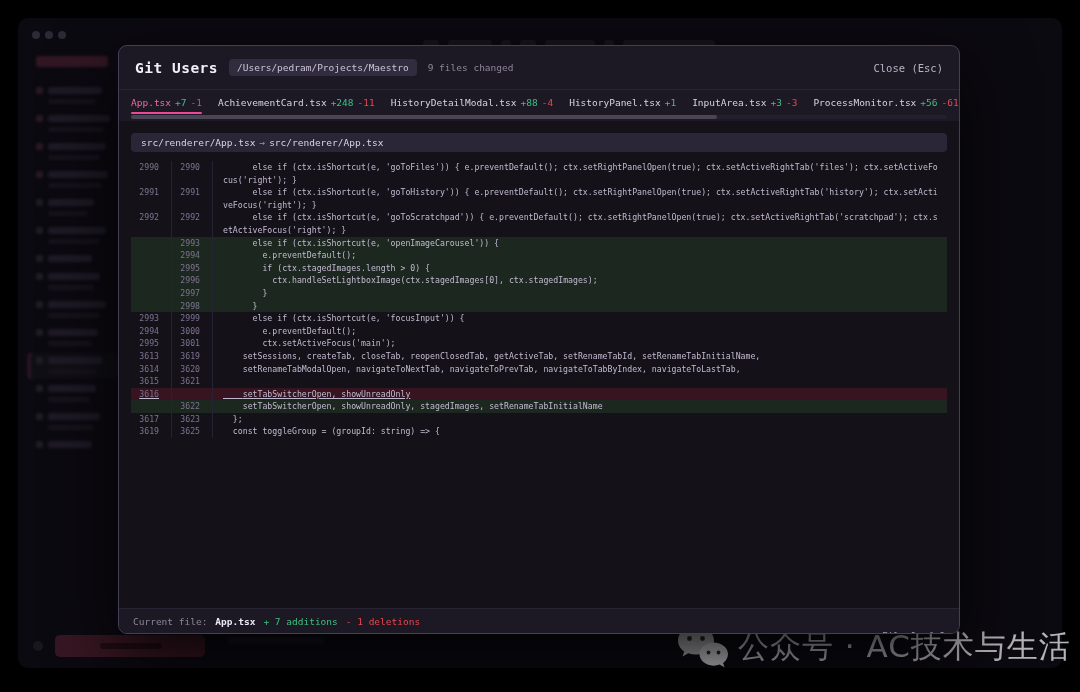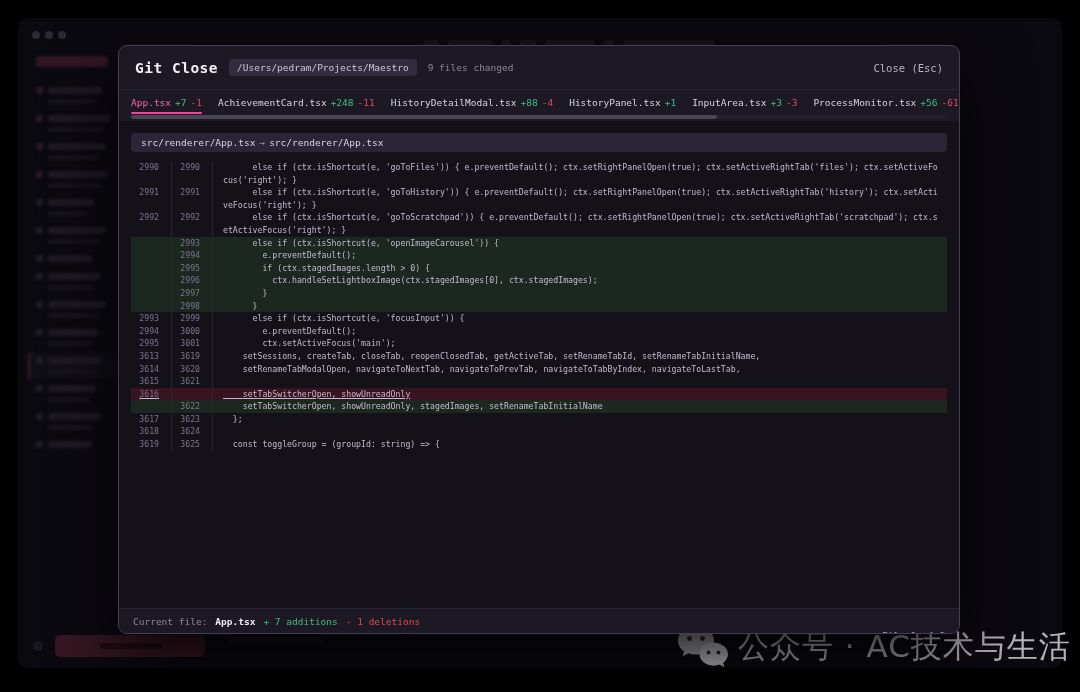--- a/index.html
+++ b/index.html
@@ -224,21 +224,21 @@
       <path d="M37.5 18.5 c-7.7 0-14 5.2-14 11.6 0 6.4 6.3 11.6 14 11.6 2.2 0 4.3-.4 6.1-1.1l4.9 2.7-1.4-4.3c3-2.1 4.9-5.3 4.9-8.9 0-6.4-6.3-11.6-14.5-11.6Z" fill="#c2c0c4"></path>
       <circle cx="32.5" cy="28.5" r="1.9" fill="#2a2a2a"></circle>
       <circle cx="42.5" cy="28.5" r="1.9" fill="#2a2a2a"></circle>
     </svg>
     <span>公众号 · AC技术与生活</span>
   </div>
 
   <div class="modal">
 
     <div class="m-header">
-      <span class="m-title">Git Close</span>
+      <span class="m-title">Git Users</span>
       <span class="m-path">/Users/pedram/Projects/Maestro</span>
       <span class="m-files">9 files changed</span>
       <span class="m-spacer"></span>
       <span class="m-close">Close (Esc)</span>
     </div>
 
     <div class="m-tabbar" id="tabbar">
         <div class="tab active">
     <span class="t-label">App.tsx</span>
     <span class="t-add">+7</span>
@@ -362,25 +362,20 @@
   </div>
           <div class="drow add">
     <span class="dnum dnum-old"></span>
     <span class="dnum dnum-new">3622</span>
     <span class="dcode">    setTabSwitcherOpen, showUnreadOnly, stagedImages, setRenameTabInitialName</span>
   </div>
           <div class="drow">
     <span class="dnum dnum-old">3617</span>
     <span class="dnum dnum-new">3623</span>
     <span class="dcode">  };</span>
-  </div>
-          <div class="drow">
-    <span class="dnum dnum-old">3618</span>
-    <span class="dnum dnum-new">3624</span>
-    <span class="dcode"></span>
   </div>
           <div class="drow">
     <span class="dnum dnum-old">3619</span>
     <span class="dnum dnum-new">3625</span>
     <span class="dcode">  const toggleGroup = (groupId: string) =&gt; {</span>
   </div>
         </div>
     </div>
 
     <div class="m-footer">

